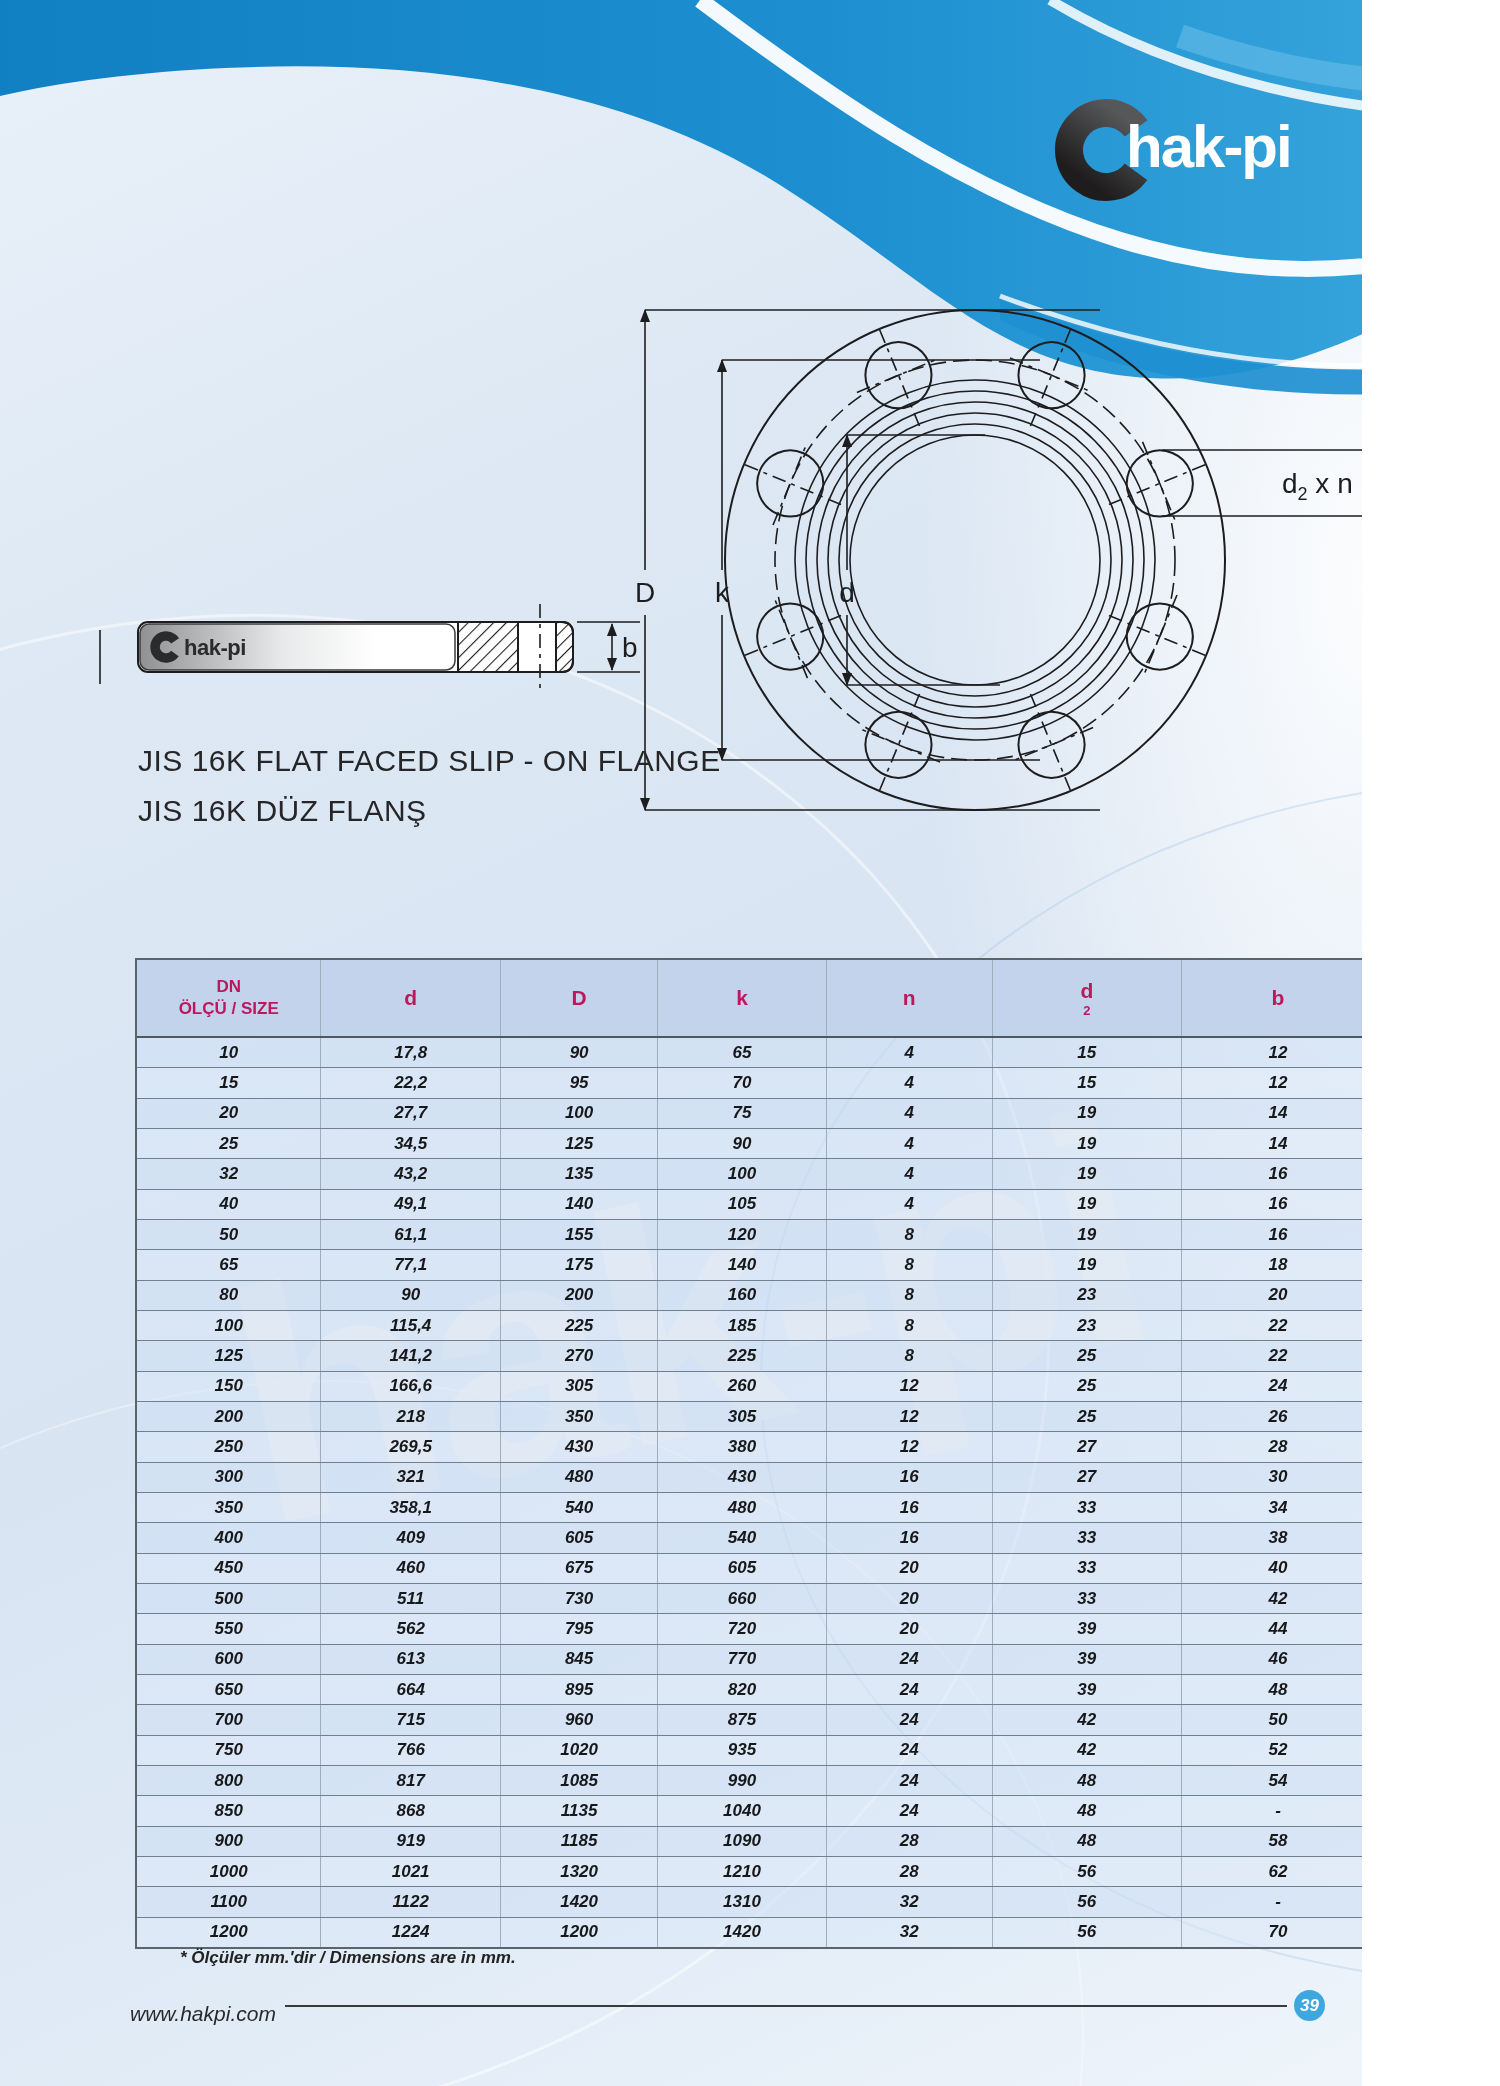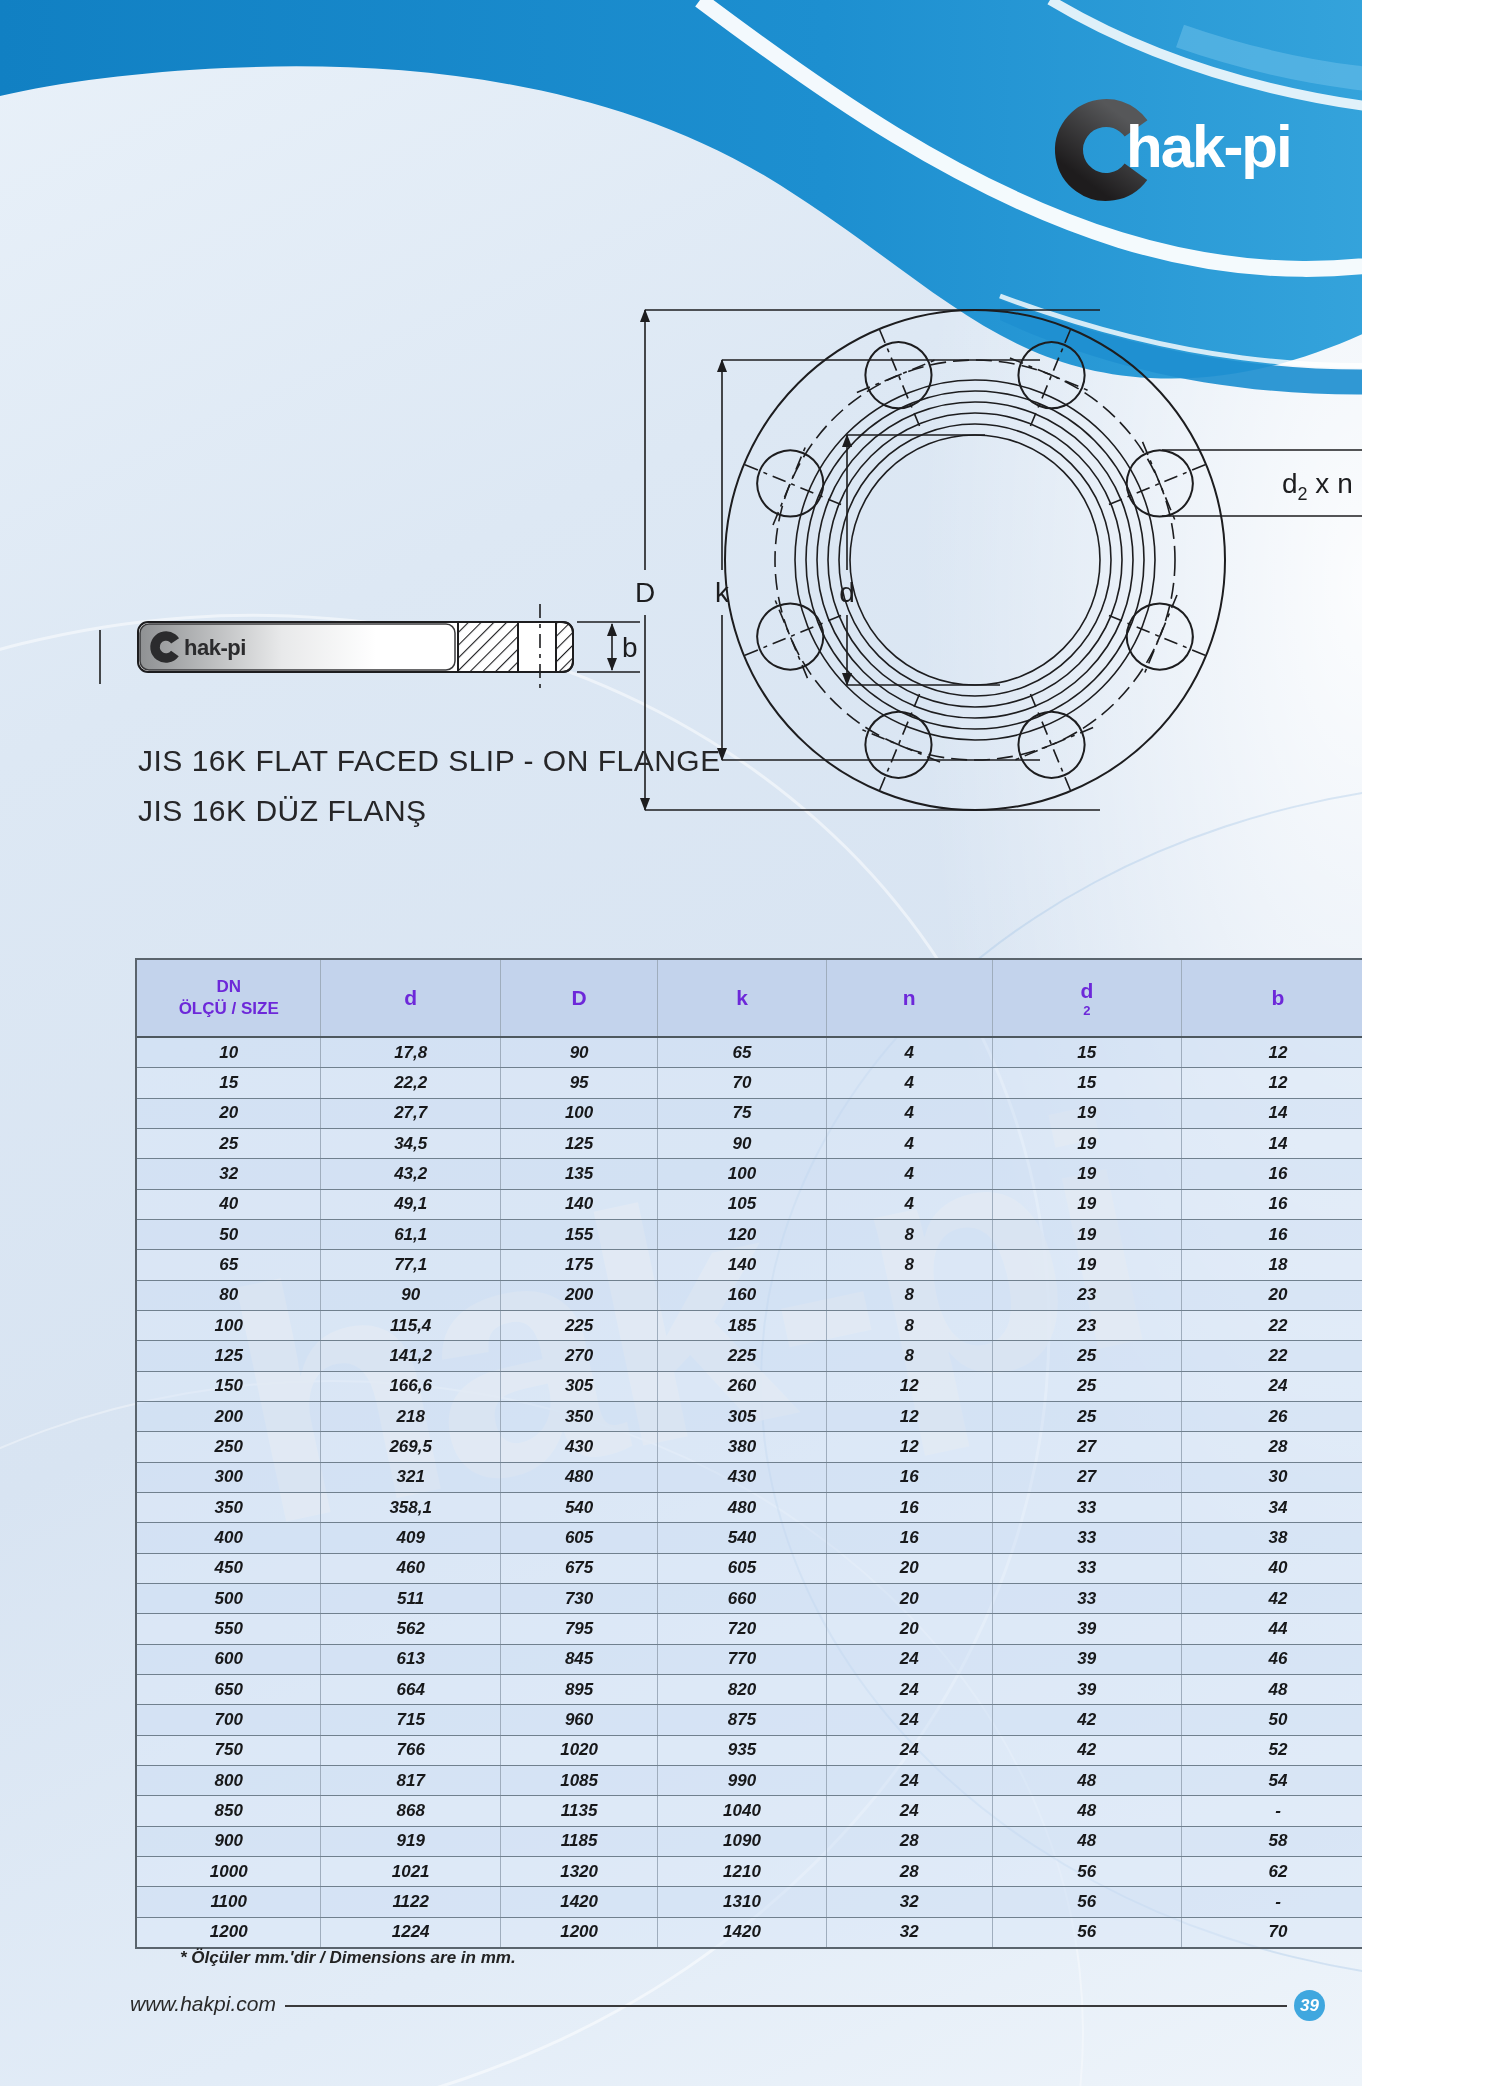--- a/index.html
+++ b/index.html
@@ -37,36 +37,36 @@
   
   .dim-table{position:absolute;left:135px;top:958px;width:1237px;height:987px;z-index:2;
       border:2px solid #5a646d;display:flex;flex-direction:column;}
   .t-head{display:flex;height:76px;background:#c3d3ec;border-bottom:2px solid #4e585f;}
   .t-body{display:flex;flex-direction:column;flex:1;}
   .tr{flex:1;display:flex;border-bottom:1px solid #70808e;background:rgba(206,222,243,.62);justify-content:center;}
   .tr:nth-child(even){background:rgba(218,231,248,.55);}
   .tr:last-child{border-bottom:none;}
   .th,.td{display:flex;align-items:center;justify-content:center;border-right:1px solid #9fadbd;}
   .th:last-child,.td:last-child{border-right:none;}
-  .th{flex-direction:column;font-size:21px;font-weight:bold;color:#6d28d9;}
+  .th{flex-direction:column;font-size:21px;font-weight:bold;color:#be185d;}
   .th div{font-size:17px;line-height:22px;font-weight:bold;}
   .th sub{font-size:13px;}
   .td{font-size:17px;font-weight:bold;font-style:italic;color:#17181a;}
   .th:nth-child(1),.td:nth-child(1){width:14.9%;}
   .th:nth-child(2),.td:nth-child(2){width:14.5%;}
   .th:nth-child(3),.td:nth-child(3){width:12.7%;}
   .th:nth-child(4),.td:nth-child(4){width:13.6%;}
   .th:nth-child(5),.td:nth-child(5){width:13.4%;}
   .th:nth-child(6),.td:nth-child(6){width:15.3%;}
   .th:nth-child(7),.td:nth-child(7){width:15.6%;}
   
   .footnote{position:absolute;left:136px;top:1948px;font-size:17px;font-weight:bold;font-style:italic;
       color:#222;z-index:2;margin-left:44px;}
   .footer{position:absolute;left:0;top:1988px;width:1500px;height:40px;z-index:2;}
-  .footer-url{position:absolute;left:130px;top:4px;font-size:21px;font-style:italic;color:#2a2a2a;}
+  .footer-url{position:absolute;left:130px;top:14px;font-size:21px;font-style:italic;color:#2a2a2a;}
   .footer-rule{position:absolute;left:285px;top:17px;width:1002px;height:0;border-top:2.5px solid #3a3a3c;}
   .page-badge{position:absolute;left:1294px;top:2px;width:31px;height:31px;border-radius:50%;
       background:#3fa7df;color:#fff;font-size:17px;font-weight:bold;font-style:italic;
       display:flex;align-items:center;justify-content:center;}
 </style>
 </head>
 <body>
 
 <div class="page">
 

